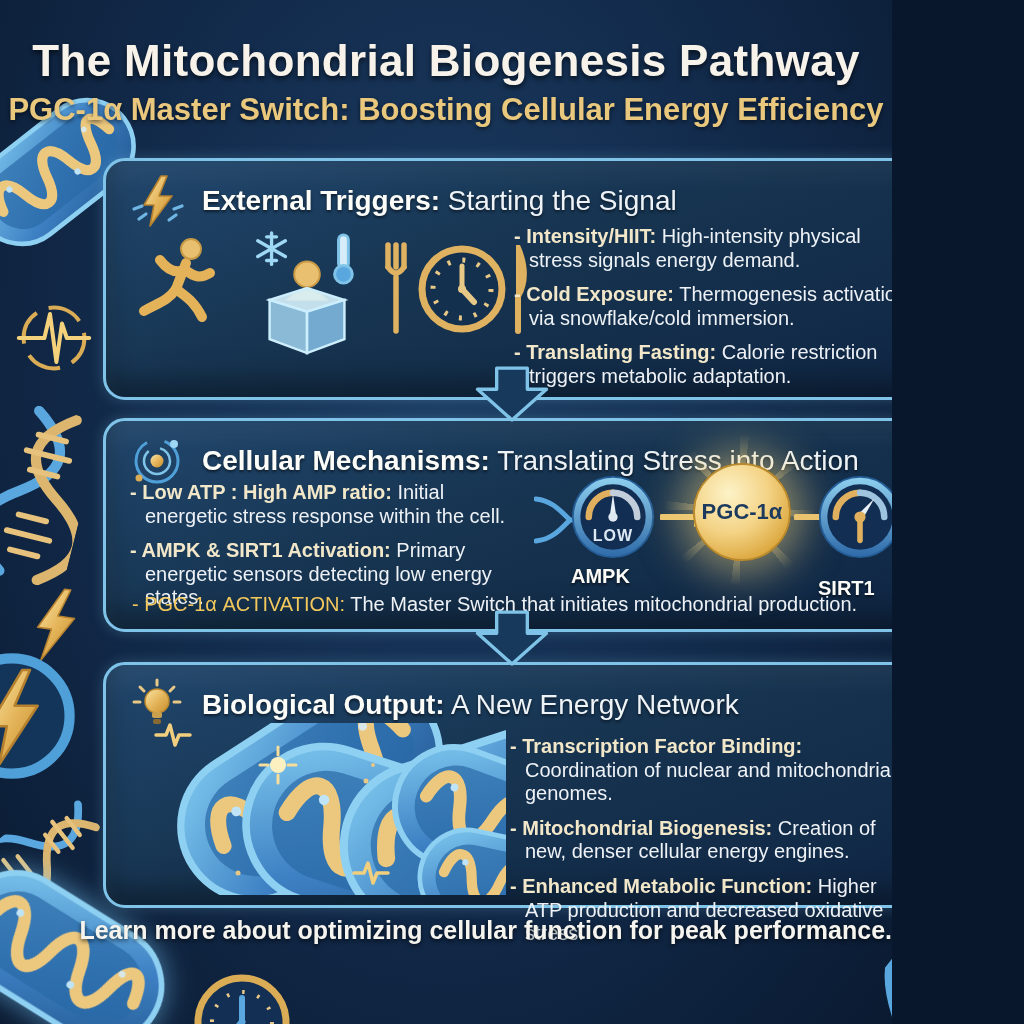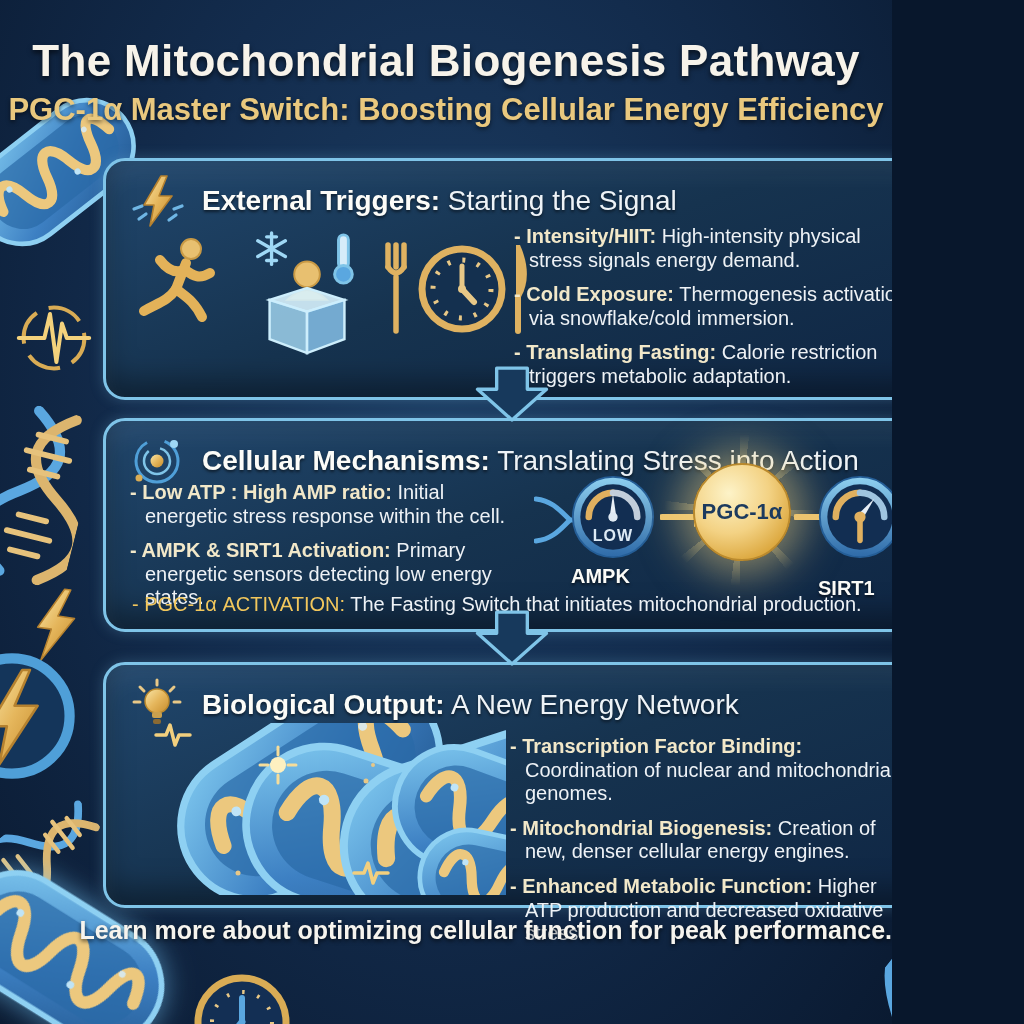--- a/index.html
+++ b/index.html
@@ -295,21 +295,21 @@
         <g transform="rotate(38,45,45)">
           <polygon points="45,20 49,48 41,48" fill="#e8eff6"></polygon>
         </g>
         <circle cx="45" cy="45" r="6" fill="#e0b05f"></circle>
         <line x1="45" y1="51" x2="45" y2="70" stroke="#e0b05f" stroke-width="6" stroke-linecap="round"></line>
       </svg>
     </div>
     <span class="glabel" style="left:465px;top:144px;width:84px">AMPK</span>
     <span class="glabel" style="left:712px;top:156px;width:84px">SIRT1</span>
     <div class="hl-bullet" style="left:26px;top:172px;width:780px">
-      <b>- PGC-1α ACTIVATION:</b><span> The Fasting Switch that initiates mitochondrial production.</span>
+      <b>- PGC-1α ACTIVATION:</b><span> The Master Switch that initiates mitochondrial production.</span>
     </div>
   </section>
 
   <svg class="down-arrow" style="left:466px;top:610px" width="92" height="58" viewBox="0 0 96 60">
     <path d="M32,2 L64,2 L64,24 L84,24 L48,56 L12,24 L32,24 Z" fill="#17395c" stroke="#7fc4e8" stroke-width="3.5" stroke-linejoin="round"></path>
   </svg>
 
   <section class="panel" style="top:662px;height:240px">
     <div class="sec-head">
       <svg width="54" height="54" viewBox="0 0 54 54">

